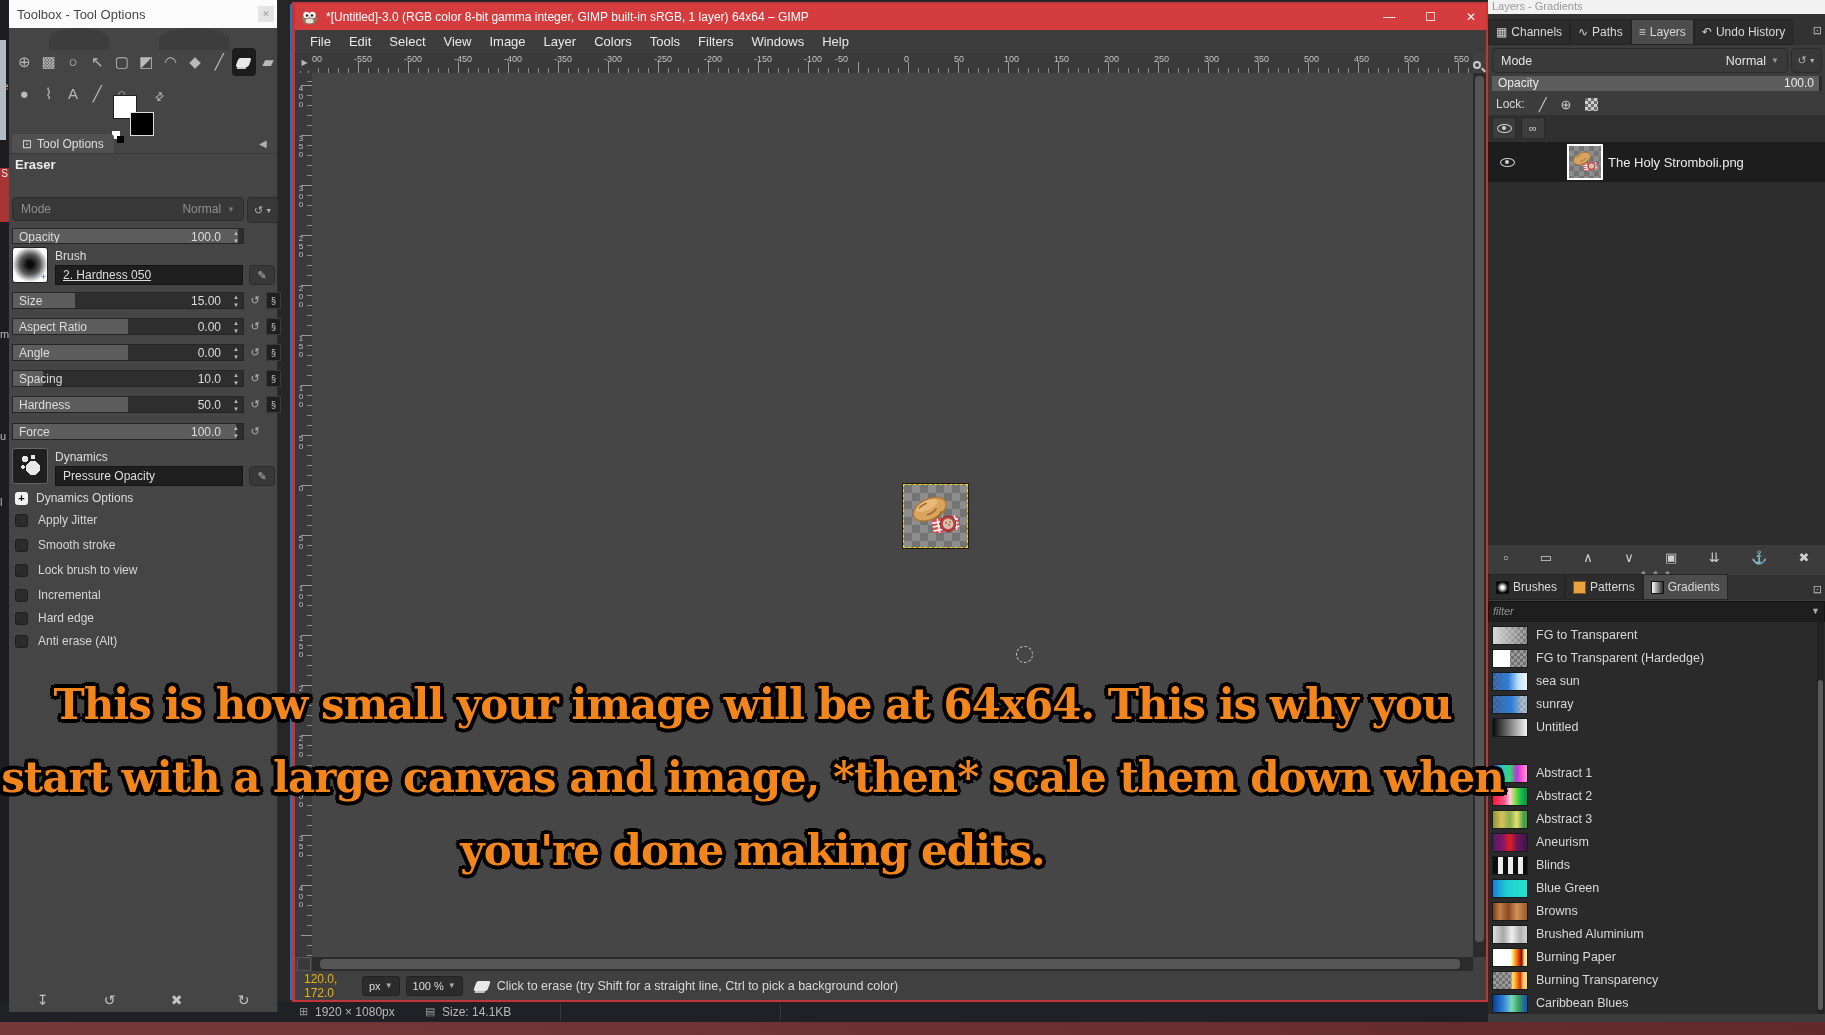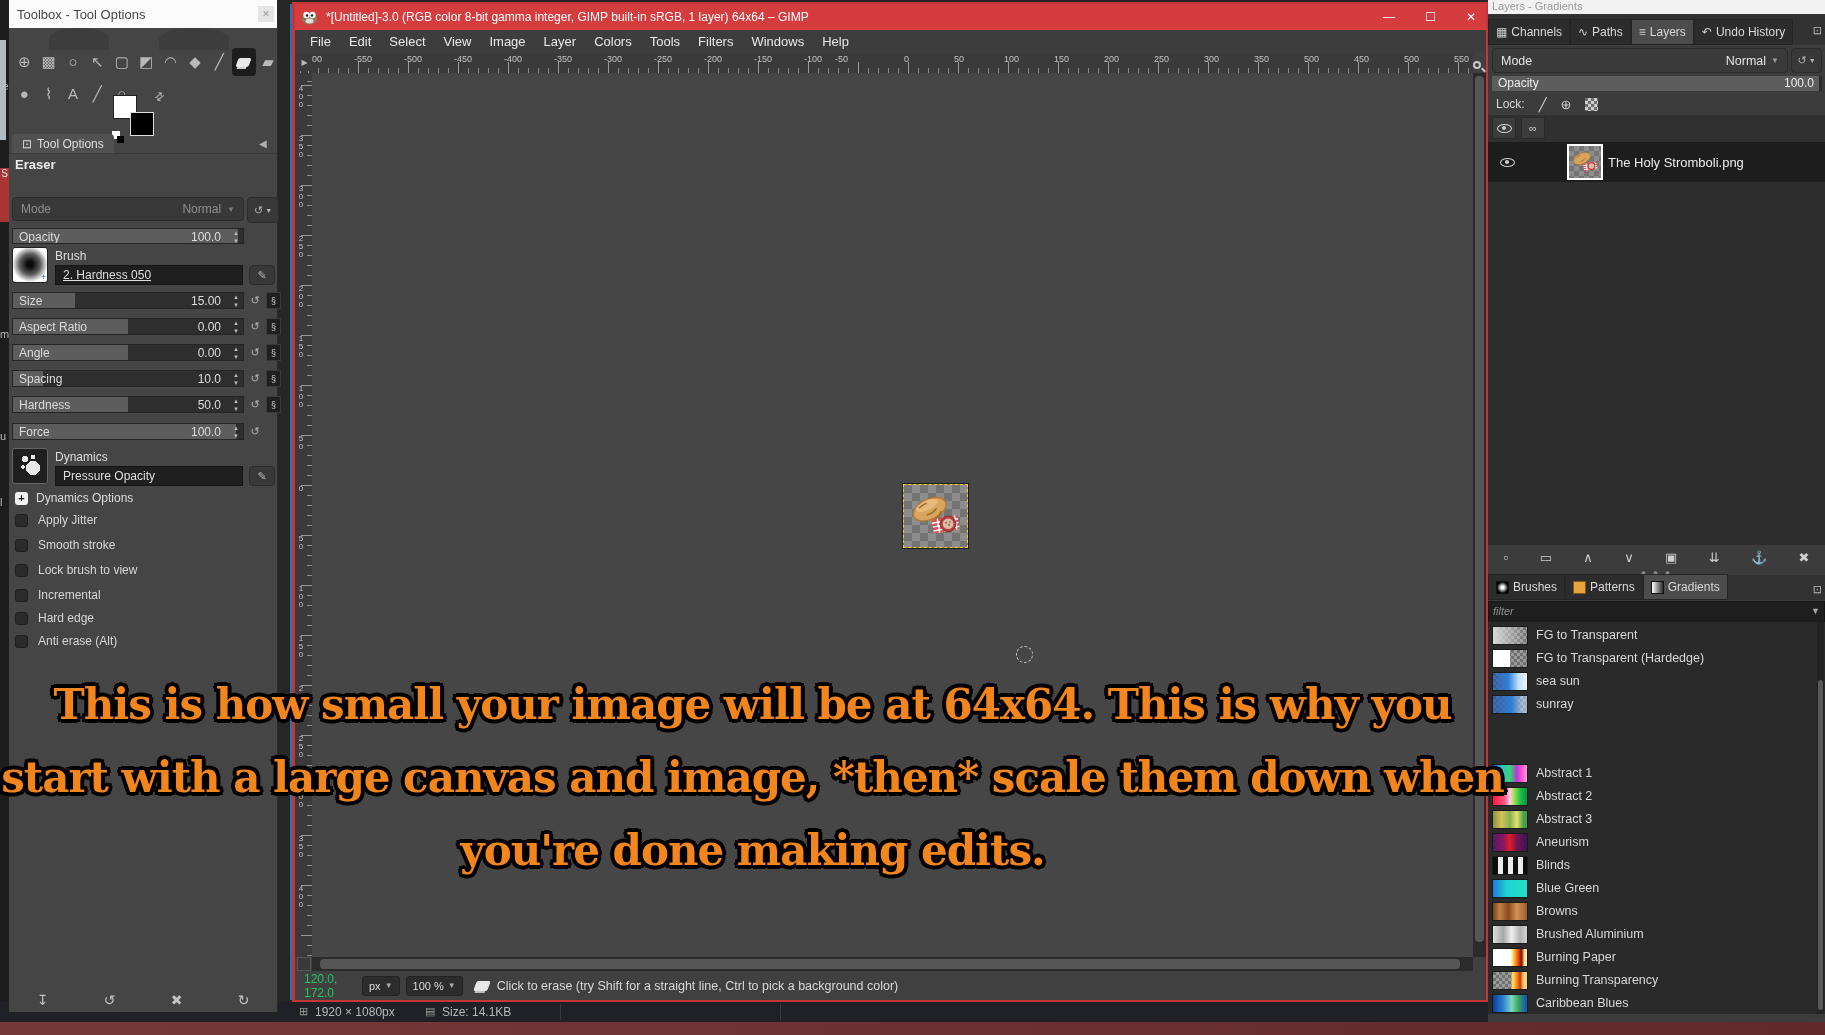--- a/index.html
+++ b/index.html
@@ -104,21 +104,21 @@
     background:repeating-conic-gradient(#8d8d8d 0 25%, #747474 0 50%) 0 0/16px 16px;
     border:1px dashed #ffd400; box-shadow:0 0 0 1px rgba(0,0,0,.65); }
   #brush-cursor { position:absolute; left:704px; top:573px; width:17px; height:17px; border:1px dashed #d8d8d8;
     border-radius:50%; opacity:.9; }
   #v-scroll { position:absolute; left:1178px; top:69px; width:13px; height:884px; background:#2b2b2b; }
   #v-scroll .thumb { position:absolute; left:2px; top:3px; width:9px; height:866px; background:#565656; border-radius:4px; }
   #h-scroll { position:absolute; left:17px; top:953px; width:1161px; height:14px; background:#2b2b2b; }
   #h-scroll .thumb { position:absolute; left:8px; top:2px; width:1140px; height:10px; background:#565656; border-radius:4px; }
   #quickmask { position:absolute; left:2px; top:953px; width:14px; height:14px; background:#3a3a3a; border:1px solid #555; }
   #statusbar { position:absolute; left:0; top:967px; width:100%; height:29px; background:#404040; display:flex; align-items:center; }
-  #pos-label { margin-left:9px; width:58px; color:#22c55e; font-size:12px; }
+  #pos-label { margin-left:9px; width:58px; color:#eab308; font-size:12px; }
   .sb-btn { height:20px; background:#2c2c2c; border:1px solid #222; border-radius:3px; color:#dcdcdc; font-size:11px;
     display:flex; align-items:center; gap:4px; padding:0 6px; margin-right:6px; }
   .sb-btn .ch { font-size:8px; color:#aaa; }
   #status-eraser { width:14px; height:10px; background:#e8e8e8; transform:skewX(-20deg); border-radius:2px; margin:0 8px 0 6px;
     box-shadow:0 4px 0 -2px #bdbdbd; }
   #status-msg { color:#d9d9d9; font-size:12.5px; }
 
   
   #dock { left:1488px; top:0; width:337px; height:1022px; background:#3c3c3c; z-index:2; }
   #dock-title { position:absolute; left:0; top:0; width:100%; height:14px; background:#f2f2f2; color:#9a9a9a;
@@ -591,20 +591,24 @@
         <span class="grad-name">FG to Transparent (Hardedge)</span>
       </div>
       <div class="grad-row" style="top: 48px;">
         <div class="grad-sw" style="background: linear-gradient(90deg, rgba(26, 80, 170, 0.65), rgb(47, 127, 214) 45%, rgb(191, 224, 255) 75%, rgba(255, 255, 255, 0.9)), repeating-conic-gradient(rgb(154, 154, 154) 0deg, rgb(154, 154, 154) 25%, rgb(112, 112, 112) 0deg, rgb(112, 112, 112) 50%) 0px 0px / 6px 6px;"></div>
         <span class="grad-name">sea sun</span>
       </div>
       <div class="grad-row" style="top: 71px;">
         <div class="grad-sw" style="background: linear-gradient(90deg, rgba(30, 90, 180, 0.7) 10%, rgb(47, 127, 214) 55%, rgba(190, 225, 255, 0.5) 85%), repeating-conic-gradient(rgb(154, 154, 154) 0deg, rgb(154, 154, 154) 25%, rgb(112, 112, 112) 0deg, rgb(112, 112, 112) 50%) 0px 0px / 6px 6px;"></div>
         <span class="grad-name">sunray</span>
       </div>
+      <div class="grad-row" style="top: 94px;">
+        <div class="grad-sw" style="background: linear-gradient(90deg, rgb(10, 10, 10), rgb(245, 245, 245));"></div>
+        <span class="grad-name">Untitled</span>
+      </div>
       <div class="grad-row" style="top: 140px;">
         <div class="grad-sw" style="background: linear-gradient(90deg, rgb(42, 106, 224), rgb(46, 196, 192) 30%, rgb(55, 216, 106) 50%, rgb(179, 58, 216) 70%, rgb(255, 85, 208) 85%, rgb(255, 154, 216));"></div>
         <span class="grad-name">Abstract 1</span>
       </div>
       <div class="grad-row" style="top: 163px;">
         <div class="grad-sw" style="background: linear-gradient(90deg, rgb(255, 20, 56), rgb(255, 90, 140) 35%, rgb(255, 208, 224) 50%, rgb(138, 222, 60) 65%, rgb(29, 191, 82) 80%, rgb(12, 143, 60));"></div>
         <span class="grad-name">Abstract 2</span>
       </div>
       <div class="grad-row" style="top: 186px;">
         <div class="grad-sw" style="background: linear-gradient(90deg, rgb(138, 148, 58), rgb(216, 192, 90) 25%, rgb(134, 176, 80) 50%, rgb(232, 224, 112) 70%, rgb(70, 160, 70) 90%);"></div>

